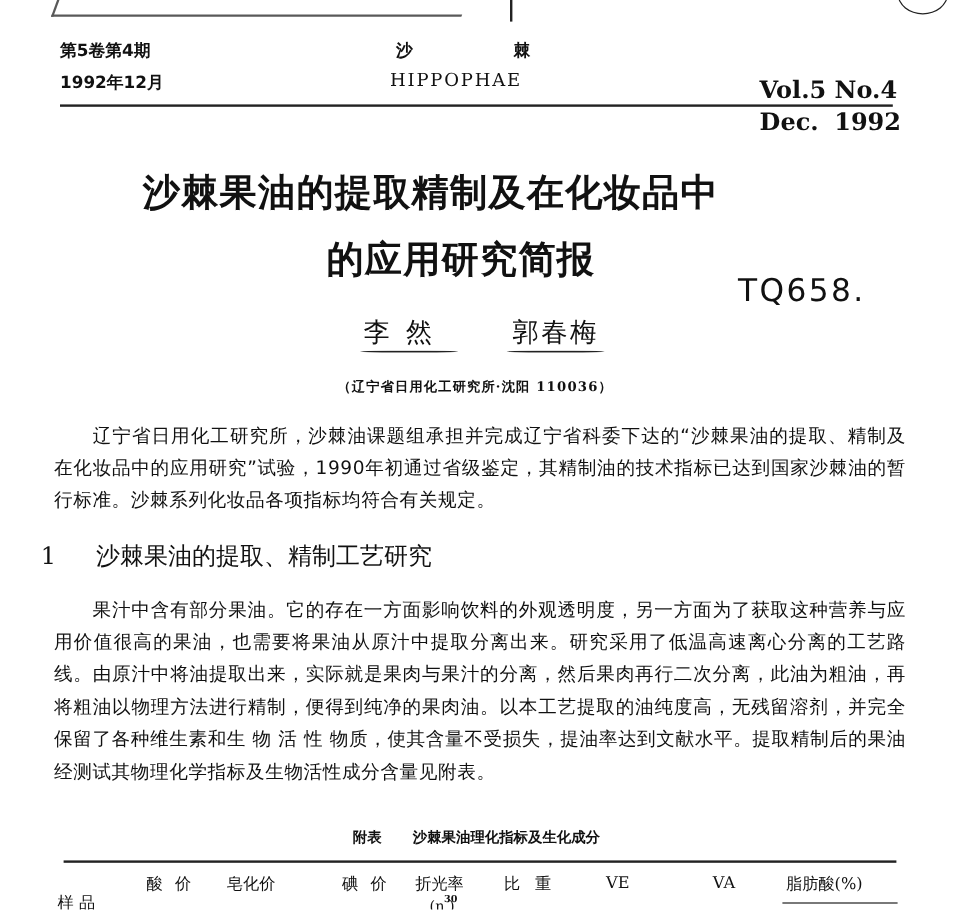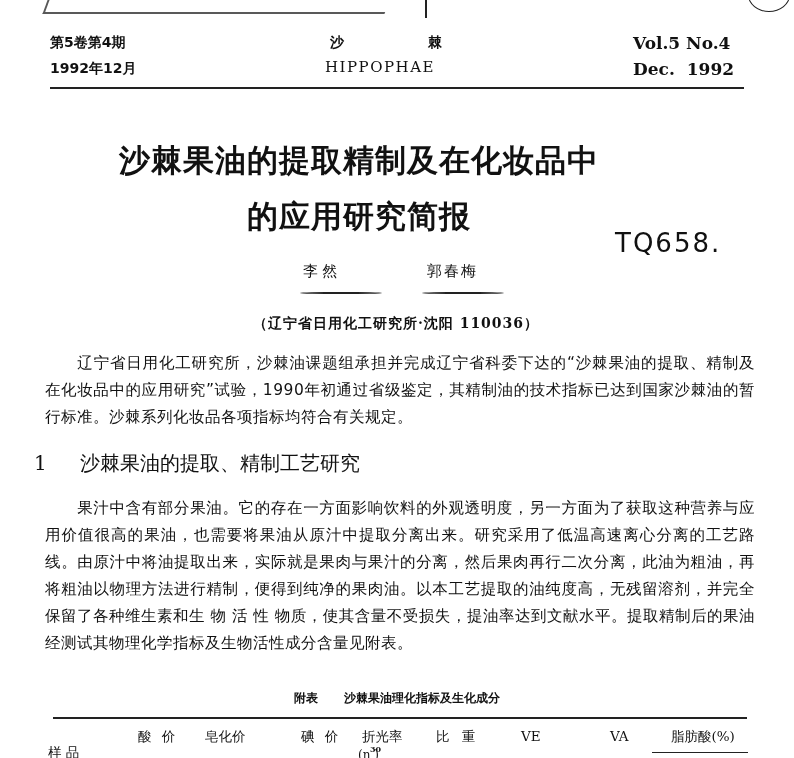--- a/index.html
+++ b/index.html
@@ -12,59 +12,59 @@
   .scribble-top {
     left: 45px; top: 0px; width: 340px; height: 12px;
     border-bottom: 2px solid #222; transform: skewX(-20deg);
     opacity: 0.75; border-left: 2px solid #222;
   }
   .tick-mark { left: 425px; top: 0px; width: 2px; height: 18px; background: #222; }
   .circle-mark {
     left: 748px; top: -22px; width: 40px; height: 32px;
     border: 1.5px solid #222; border-radius: 50%;
   }
-  .hdr { font-size: 17px; font-weight: bold; }
+  .hdr { font-size: 20px; font-weight: bold; margin-top: 30px; }
   .hdr-cn { font-family: "DejaVu Sans", "Liberation Sans", sans-serif; font-weight: bold; font-size: 14px; text-align: right; }
   .hdr-rule {
     left: 50px; top: 87px; width: 694px; height: 0;
     border-top: 2px solid #222;
   }
   .title {
     left: 0; width: 718px; text-align: center;
     font-family: "DejaVu Sans", "Liberation Sans", sans-serif;
     font-weight: bold; font-size: 31px; letter-spacing: 1px;
   }
   .handwrite {
     left: 615px; top: 228px; font-family: "DejaVu Sans", sans-serif;
     font-size: 26px; letter-spacing: 2px;
   }
-  .author { font-family: Liberation Sans, sans-serif; font-size: 15px; }
+  .author { font-family: Liberation Mono, monospace; font-size: 22px; }
   .author-line {
     height: 0; border-top: 2px solid #222; border-radius: 50%;
   }
-  .affil { left: 0; width: 792px; text-align: center; top: 315px; font-size: 14px; font-weight: bold; letter-spacing: 1px; }
+  .affil { left: 0; width: 792px; text-align: center; top: 315px; font-size: 11px; font-weight: bold; letter-spacing: 1px; }
   .para {
     left: 45px; width: 710px; font-size: 15.5px; line-height: 27px;
     font-family: "DejaVu Sans", "Liberation Sans", sans-serif;
     text-align: justify; letter-spacing: 0.5px;
   }
   .para .indent { display: inline-block; width: 32px; }
   .sec-title {
     left: 34px; top: 450px; font-size: 20px;
     font-family: "DejaVu Serif", serif;
   }
   .sec-title .num { display: inline-block; width: 46px; }
   .table-caption {
     left: 0; width: 794px; top: 690px; text-align: center;
     font-size: 12px; font-weight: bold;
     font-family: "DejaVu Sans", sans-serif;
   }
   .table-caption .gap { display: inline-block; width: 26px; }
   .table-rule { left: 53px; top: 717px; width: 694px; height: 0; border-top: 2px solid #222; }
-  .th { font-size: 13.5px; font-family: "DejaVu Serif", serif; top: 728px; margin-left: 16px; }
+  .th { font-size: 13.5px; font-family: "DejaVu Serif", serif; top: 728px; }
   .th-sample { left: 48px; top: 744px; font-size: 13.5px; }
   .sub-rule { left: 652px; top: 752px; width: 96px; border-top: 1.5px solid #222; height: 0; }
   .refr-sup { left: 611px; top: 744px; font-size: 8px; font-weight: bold; }
   .refr-paren { left: 600px; top: 748px; font-size: 12px; }
 </style>
 </head>
 <body>
 
 <div class="abs scribble-top"></div>
 <div class="abs tick-mark"></div>
@@ -73,21 +73,21 @@
 <div class="abs hdr-cn" style="left:50px; top:34px;">第5卷第4期</div>
 <div class="abs hdr-cn" style="left:50px; top:60px;">1992年12月</div>
 <div class="abs hdr-cn" style="left:330px; top:34px;">沙</div>
 <div class="abs hdr-cn" style="left:428px; top:34px;">棘</div>
 <div class="abs" style="left:325px; top:58px; font-size:15px; letter-spacing:1.5px;">HIPPOPHAE</div>
 <div class="abs hdr" style="left:633px; top:33px;">Vol.5 No.4</div>
 <div class="abs hdr" style="left:633px; top:59px; word-spacing:6px;">Dec. 1992</div>
 <div class="abs hdr-rule"></div>
 
 <div class="abs title" style="top:140px;">沙棘果油的提取精制及在化妆品中</div>
-<div class="abs title" style="top:196px;">的应用研究简报</div>
+<div class="abs title" style="top:196px;padding-left:25px;">的应用研究简报</div>
 <div class="abs handwrite">TQ658.</div>
 
 <div class="abs author" style="left:303px; top:262px;">李  然</div>
 <div class="abs author-line" style="left:300px; top:292px; width:82px;"></div>
 <div class="abs author" style="left:427px; top:262px; letter-spacing:2px;">郭春梅</div>
 <div class="abs author-line" style="left:422px; top:292px; width:82px;"></div>
 <div class="abs affil">（辽宁省日用化工研究所·沈阳 110036）</div>
 
 <div class="abs para" style="top:350px;">
   <span class="indent"></span><span>辽宁省日用化工研究所，沙棘油课题组承担并完成辽宁省科委下达的“沙棘果油的提取、精制及在化妆品中的应用研究”试验，1990年初通过省级鉴定，其精制油的技术指标已达到国家沙棘油的暂行标准。沙棘系列化妆品各项指标均符合有关规定。</span>

